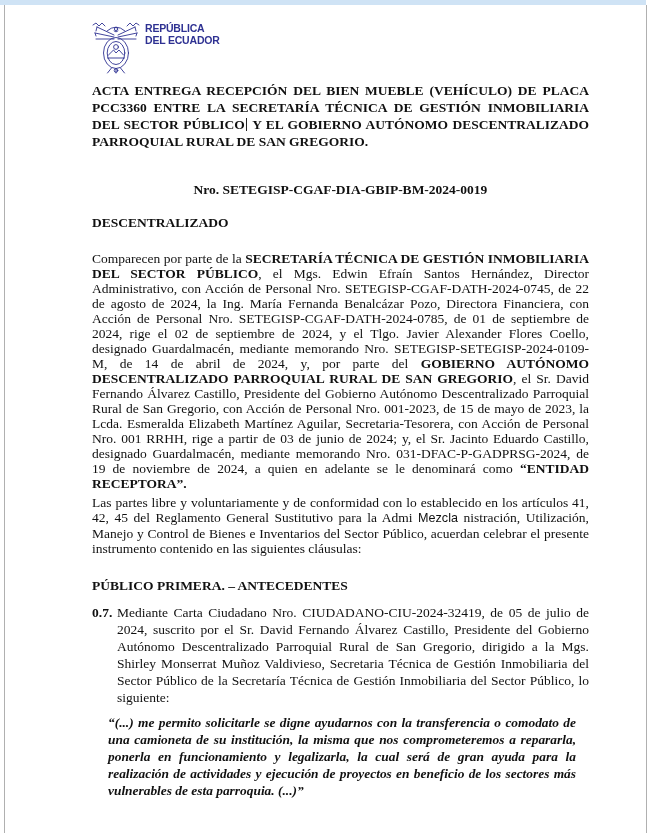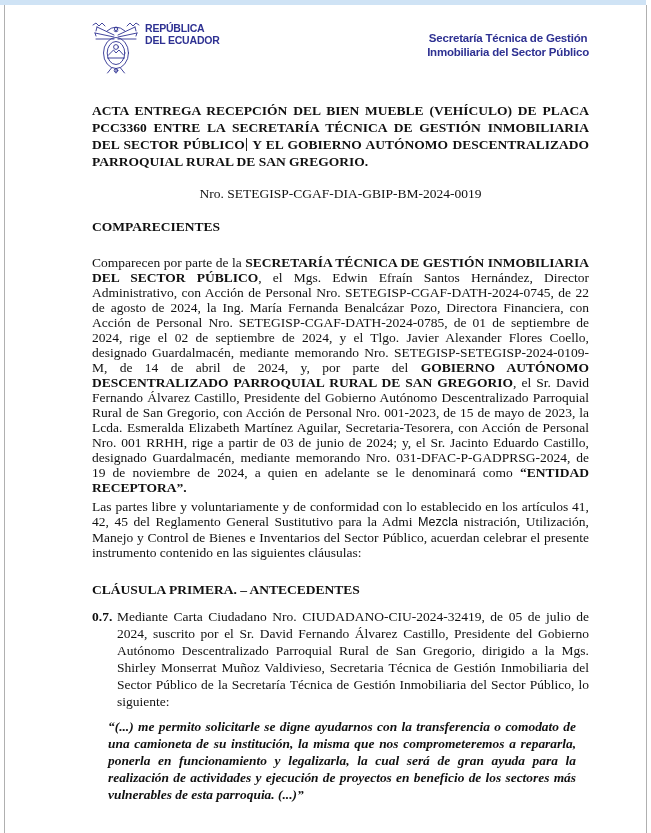--- a/index.html
+++ b/index.html
@@ -28,25 +28,25 @@
     font-family:"Liberation Sans", sans-serif;font-weight:bold;font-size:10.5px;
     line-height:12px;letter-spacing:-0.2px;color:var(--brand_navy);white-space:pre-line;
   }
   .ministry{
     font-family:"Liberation Sans", sans-serif;font-weight:bold;font-size:11.5px;
     line-height:14px;color:var(--brand_navy);text-align:center;margin-top:9px;
     letter-spacing:-0.2px;
   }
   
   .doc-title{
-    margin-top:26px;font-weight:bold;font-size:13.5px;line-height:17px;
+    margin-top:6px;font-weight:bold;font-size:13.5px;line-height:17px;
     text-align:justify;
   }
   .caret{display:inline-block;width:1.5px;height:13px;background:#222;vertical-align:-2px;margin:0 1px;}
-  .doc-number{margin-top:15px;text-align:center;font-weight:normal;font-size:13.5px;line-height:17px;}
+  .doc-number{margin-top:31px;text-align:center;font-weight:bold;font-size:13.5px;line-height:17px;}
   .section-heading{margin-top:16px;font-weight:bold;font-size:13.5px;line-height:17px;}
   
   .para{margin:0;margin-top:20px;font-size:13.5px;line-height:15px;text-align:justify;}
   .para-tight{margin-top:4px;}
   .clausula{margin-top:21px;}
   .b{font-weight:bold;}
   .sans{font-family:"Liberation Sans", sans-serif;font-size:12.6px;}
   
   .list-item{
     position:relative;padding-left:25px;margin-top:10px;
@@ -88,39 +88,35 @@
         <path d="M16.5 33 L21.5 28 L24 31 L27 28 L31.5 33"></path>
         <path d="M15.5 36 H32.5"></path>
 
         <path d="M24 46.5 V51"></path>
         <circle cx="24" cy="48.5" r="1.8"></circle>
         <path d="M19.5 46 L15.5 51 M28.5 46 L32.5 51"></path>
       </svg>
       <div class="logo-text">REPÚBLICA
 DEL ECUADOR</div>
     </div>
-    <div class="ministry">
-      <div>Secretaría Técnica de Gestión</div>
-      <div>Inmobiliaria del Sector Público</div>
-    </div>
   </div>
 
   <div class="doc-title">
     <span>ACTA ENTREGA RECEPCIÓN DEL BIEN MUEBLE (VEHÍCULO) DE PLACA PCC3360 ENTRE LA SECRETARÍA TÉCNICA DE GESTIÓN INMOBILIARIA DEL SECTOR PÚBLICO</span><span class="caret"></span><span> Y EL GOBIERNO AUTÓNOMO DESCENTRALIZADO PARROQUIAL RURAL DE SAN GREGORIO.</span>
   </div>
 
   <div class="doc-number">Nro. SETEGISP-CGAF-DIA-GBIP-BM-2024-0019</div>
 
-  <div class="section-heading">COMPARECIENTES</div>
+  <div class="section-heading">DESCENTRALIZADO</div>
 
   <p class="para"><span>Comparecen por parte de la </span><span class="b">SECRETARÍA TÉCNICA DE GESTIÓN INMOBILIARIA DEL SECTOR PÚBLICO</span><span>, el Mgs. Edwin Efraín Santos Hernández, Director Administrativo, con Acción de Personal Nro. SETEGISP-CGAF-DATH-2024-0745, de 22 de agosto de 2024, la Ing. María Fernanda Benalcázar Pozo, Directora Financiera, con Acción de Personal Nro. SETEGISP-CGAF-DATH-2024-0785, de 01 de septiembre de 2024, rige el 02 de septiembre de 2024, y el Tlgo. Javier Alexander Flores Coello, designado Guardalmacén, mediante memorando Nro. SETEGISP-SETEGISP-2024-0109-M, de 14 de abril de 2024, y, por parte del </span><span class="b">GOBIERNO AUTÓNOMO DESCENTRALIZADO PARROQUIAL RURAL DE SAN GREGORIO</span><span>, el Sr. David Fernando Álvarez Castillo, Presidente del Gobierno Autónomo Descentralizado Parroquial Rural de San Gregorio, con Acción de Personal Nro. 001-2023, de 15 de mayo de 2023, la Lcda. Esmeralda Elizabeth Martínez Aguilar, Secretaria-Tesorera, con Acción de Personal Nro. 001 RRHH, rige a partir de 03 de junio de 2024; y, el Sr. Jacinto Eduardo Castillo, designado Guardalmacén, mediante memorando Nro. 031-DFAC-P-GADPRSG-2024, de 19 de noviembre de 2024, a quien en adelante se le denominará como </span><span class="b">“ENTIDAD RECEPTORA”.</span></p>
 
   <p class="para para-tight"><span>Las partes libre y voluntariamente y de conformidad con lo establecido en los artículos 41, 42, 45 del Reglamento General Sustitutivo para la Admi </span><span class="sans">Mezcla</span><span> nistración, Utilización, Manejo y Control de Bienes e Inventarios del Sector Público, acuerdan celebrar el presente instrumento contenido en las siguientes cláusulas:</span></p>
 
-  <div class="section-heading clausula">CLÁUSULA PRIMERA. – ANTECEDENTES</div>
+  <div class="section-heading clausula">PÚBLICO PRIMERA. – ANTECEDENTES</div>
 
   <div class="list-item">
     <span class="list-num">0.7.</span>
     <span>Mediante Carta Ciudadano Nro. CIUDADANO-CIU-2024-32419, de 05 de julio de 2024, suscrito por el Sr. David Fernando Álvarez Castillo, Presidente del Gobierno Autónomo Descentralizado Parroquial Rural de San Gregorio, dirigido a la Mgs. Shirley Monserrat Muñoz Valdivieso, Secretaria Técnica de Gestión Inmobiliaria del Sector Público de la Secretaría Técnica de Gestión Inmobiliaria del Sector Público, lo siguiente:</span>
   </div>
 
   <p class="quote">“(...) me permito solicitarle se digne ayudarnos con la transferencia o comodato de una camioneta de su institución, la misma que nos comprometeremos a repararla, ponerla en funcionamiento y legalizarla, la cual será de gran ayuda para la realización de actividades y ejecución de proyectos en beneficio de los sectores más vulnerables de esta parroquia. (...)”</p>
 
 </div>
 

